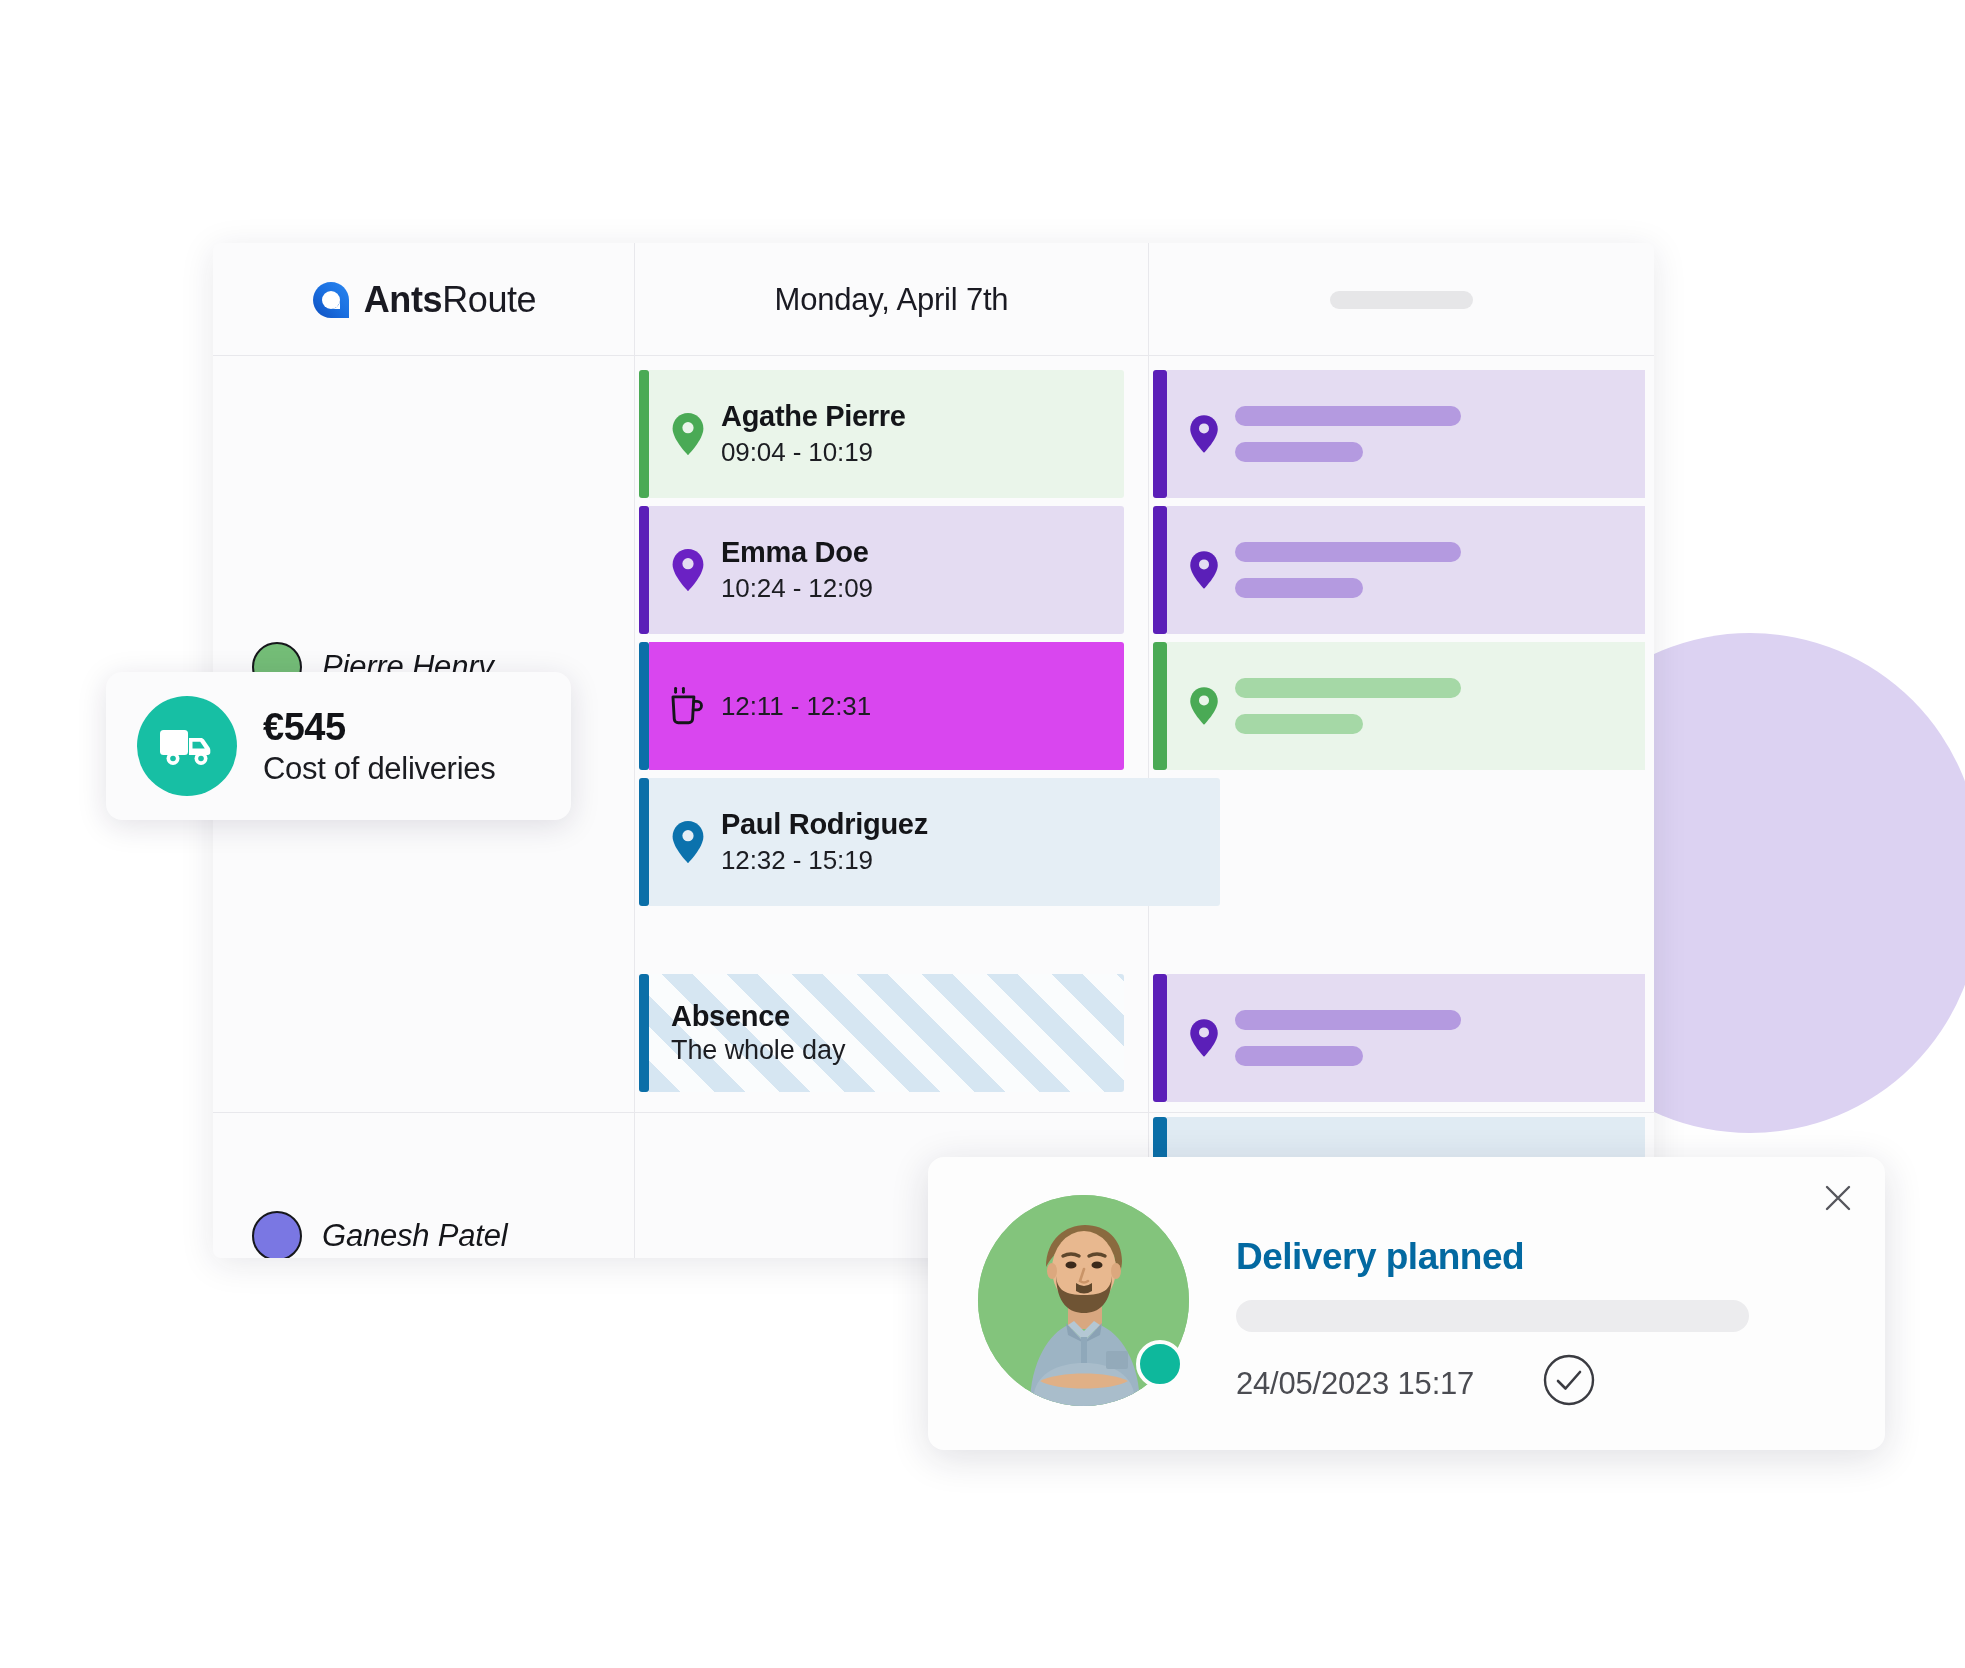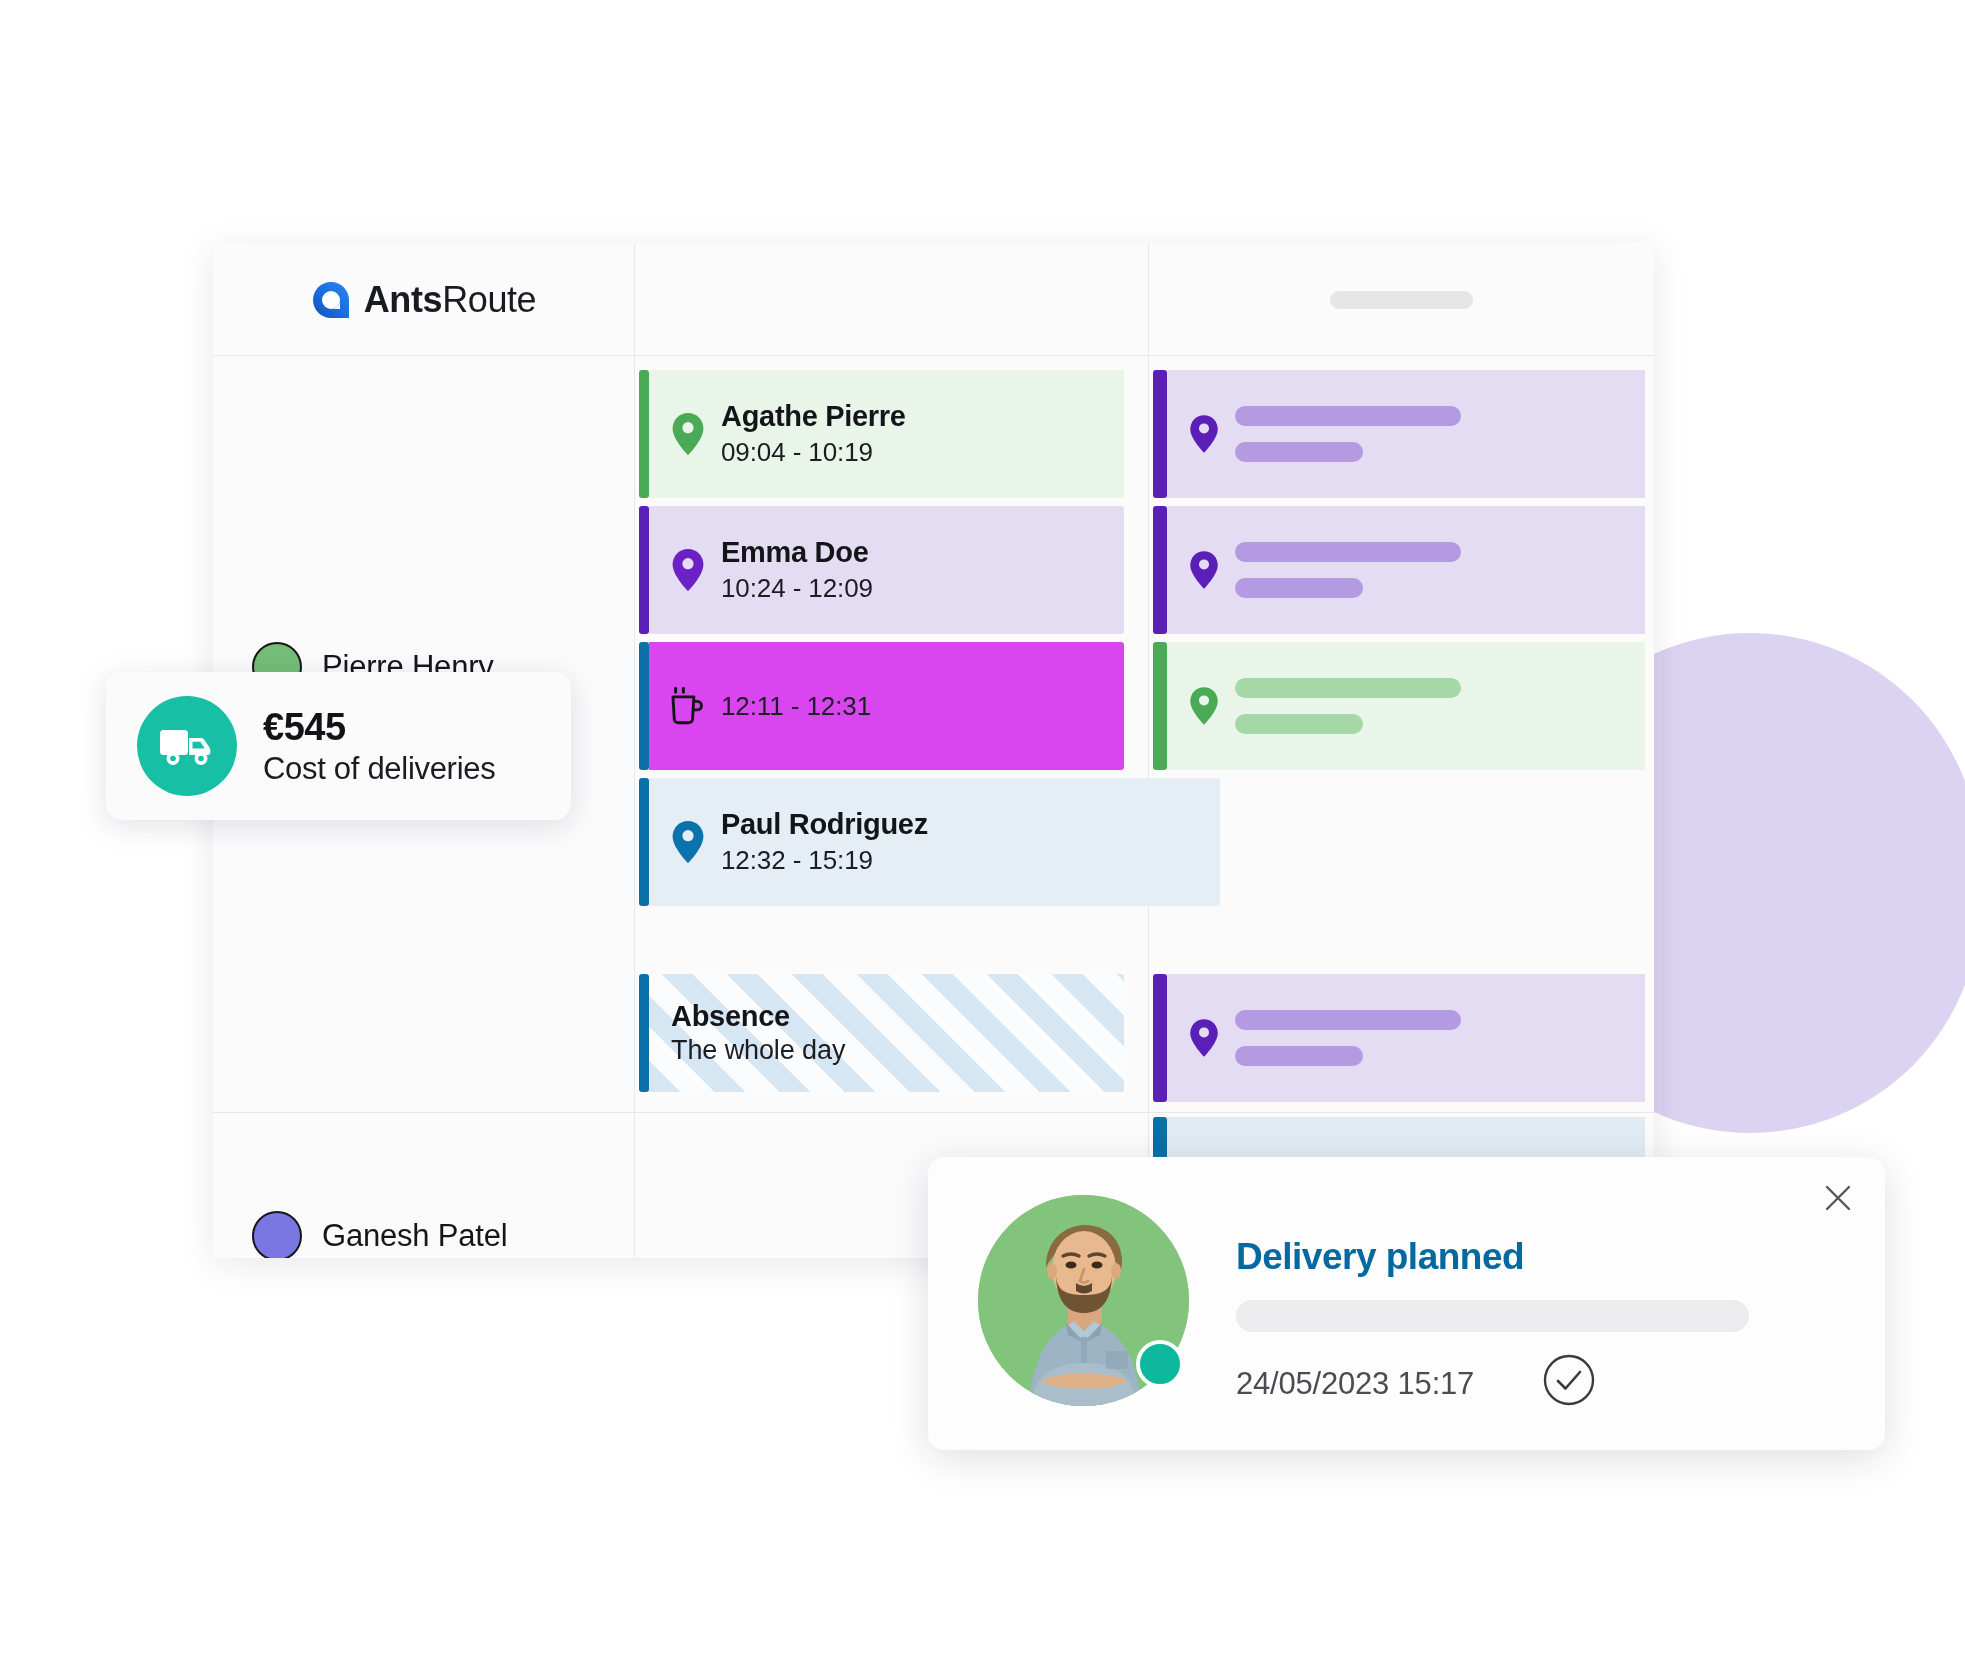--- a/index.html
+++ b/index.html
@@ -122,20 +122,21 @@
     width: 50px; height: 50px;
     border-radius: 50%;
     border: 2px solid #16171b;
     flex: none;
   }
   .driver-name {
     font-size: 31px;
     color: #15161a;
     letter-spacing: -0.2px;
     white-space: nowrap;
+    font-style: italic;
   }
 
   
   .card {
     position: absolute;
     display: flex;
     align-items: stretch;
     overflow: hidden;
   }
   .card .bar {
@@ -338,20 +339,23 @@
             <path d="M20 2 C29.9 2 38 10.1 38 20 L38 38 L20 38 C10.1 38 2 29.9 2 20 C2 10.1 10.1 2 20 2 Z" fill="url(#lg)"></path>
             <circle cx="20" cy="20" r="9" fill="#ffffff"></circle>
             <path d="M29 20 L29 29 L20 29 C24.97 29 29 24.97 29 20 Z" fill="#ffffff"></path>
           </svg>
           <div class="logo-text">
             <span class="b">Ants</span><span class="r">Route</span>
           </div>
         </div>
       </div>
 
+      <div class="hdr-cell c2">
+        <div class="hdr-date">Monday, April 7th</div>
+      </div>
 
       <div class="hdr-cell c3">
         <div class="hdr-skel"></div>
       </div>
     </div>
 
     <div class="row-sep r1"></div>
 
     <div class="driver d1">
       <div class="driver-dot" style="background:#74bd77"></div>

